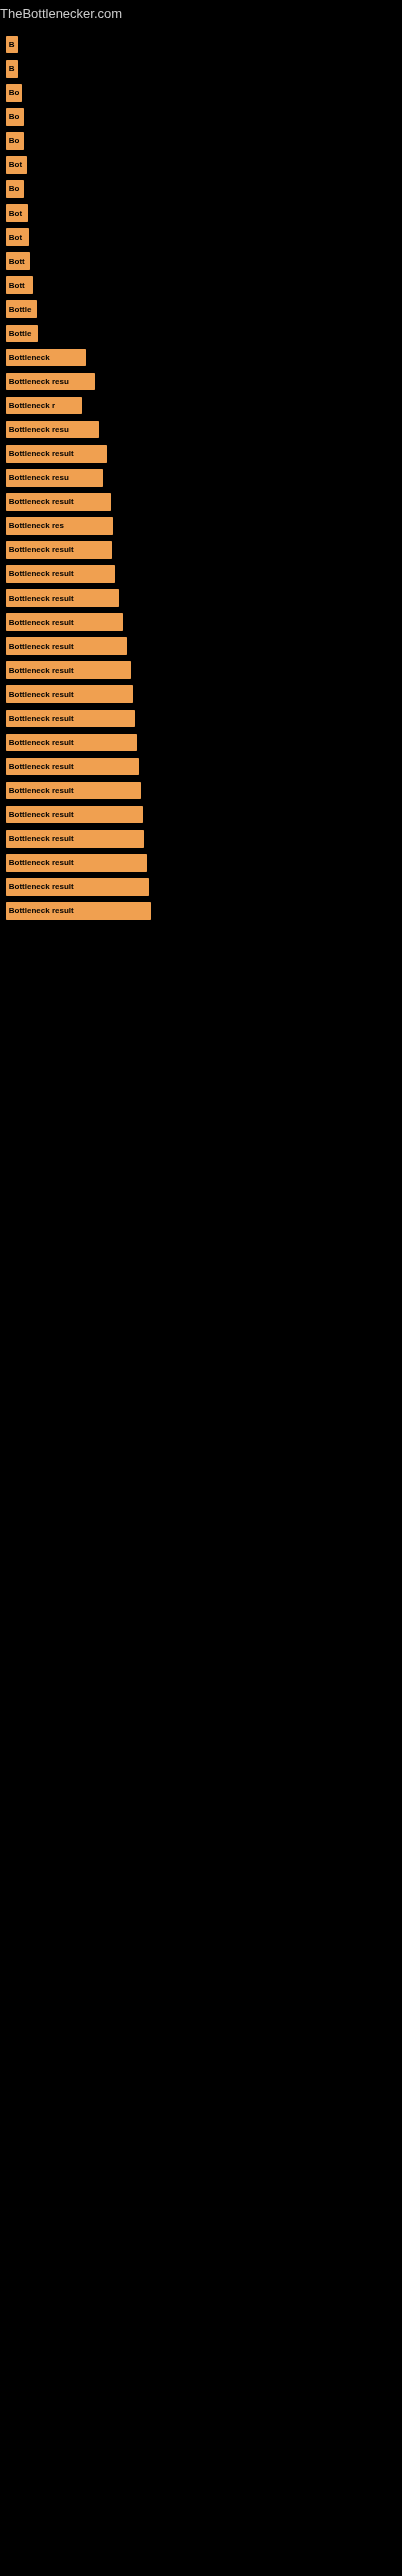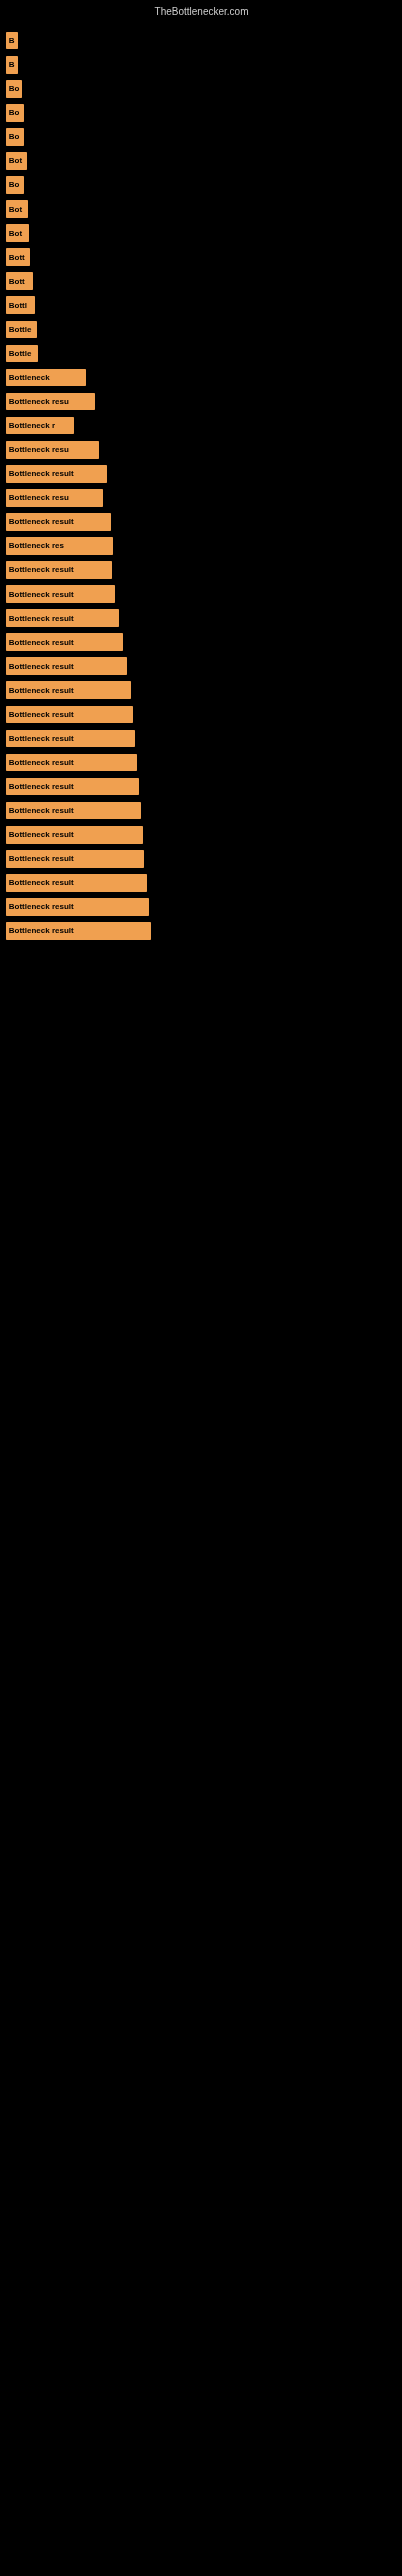--- a/index.html
+++ b/index.html
@@ -5,22 +5,21 @@
     * { margin: 0; padding: 0; box-sizing: border-box; }
     body {
       background: #000;
       width: 403px;
       min-height: 2576px;
       font-family: Arial, sans-serif;
       position: relative;
     }
     .site-title {
       color: #ccc;
-      font-size: 10px;
-      text-align: center;
+      font-size: 13px;
       padding: 6.4px 0 3.2px 0;
     }
     .bar-container {
       display: flex;
       align-items: center;
       margin-bottom: 0px;
       padding: 3.2px 0;
     }
     .bar-label {
       color: #f0a050;
@@ -96,46 +95,41 @@
       <div class="bar-label" style="width: 24px;">
         <span>Bott</span>
       </div>
     </div>
     <div class="bar-container">
       <div class="bar-label" style="width: 27px;">
         <span>Bott</span>
       </div>
     </div>
     <div class="bar-container">
-      <div class="bar-label" style="width: 29px;">
-        <span>Bottl</span>
-      </div>
-    </div>
-    <div class="bar-container">
       <div class="bar-label" style="width: 31px;">
         <span>Bottle</span>
       </div>
     </div>
     <div class="bar-container">
       <div class="bar-label" style="width: 32px;">
         <span>Bottle</span>
       </div>
     </div>
     <div class="bar-container">
       <div class="bar-label" style="width: 80px;">
         <span>Bottleneck</span>
       </div>
     </div>
     <div class="bar-container">
       <div class="bar-label" style="width: 89px;">
         <span>Bottleneck resu</span>
       </div>
     </div>
     <div class="bar-container">
-      <div class="bar-label" style="width: 68px;">
+      <div class="bar-label" style="width: 76px;">
         <span>Bottleneck r</span>
       </div>
     </div>
     <div class="bar-container">
       <div class="bar-label" style="width: 93px;">
         <span>Bottleneck resu</span>
       </div>
     </div>
     <div class="bar-container">
       <div class="bar-label" style="width: 101px;">

